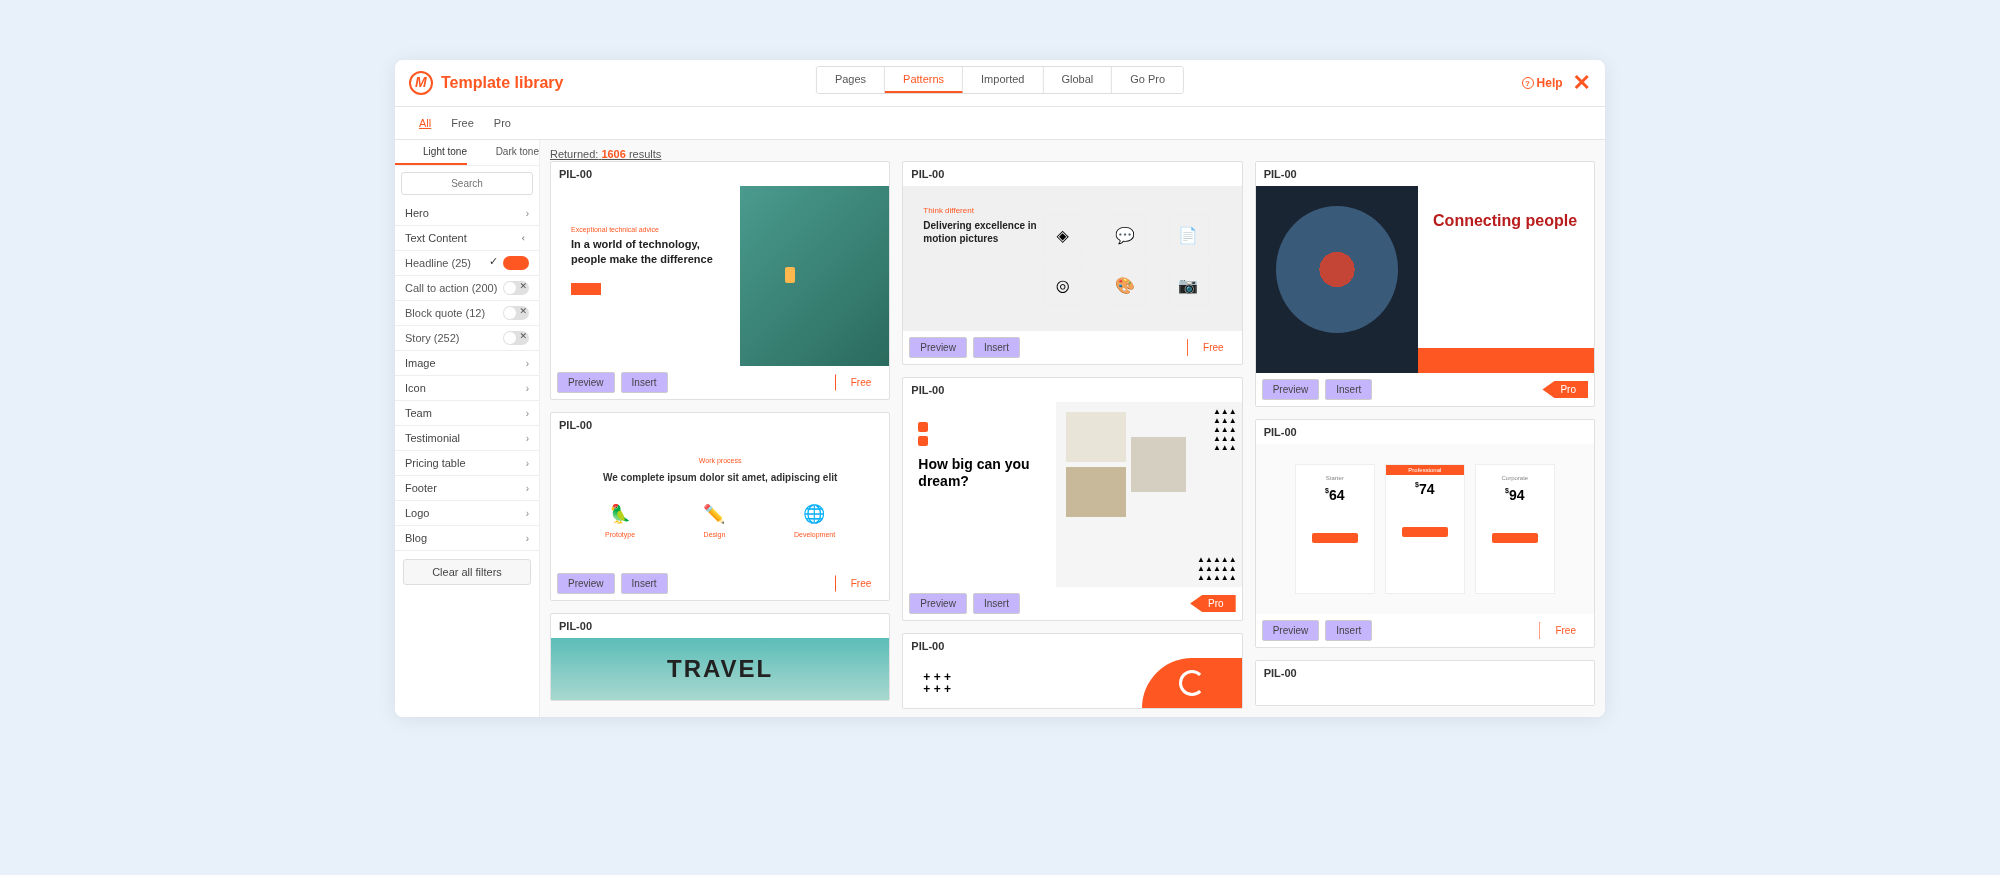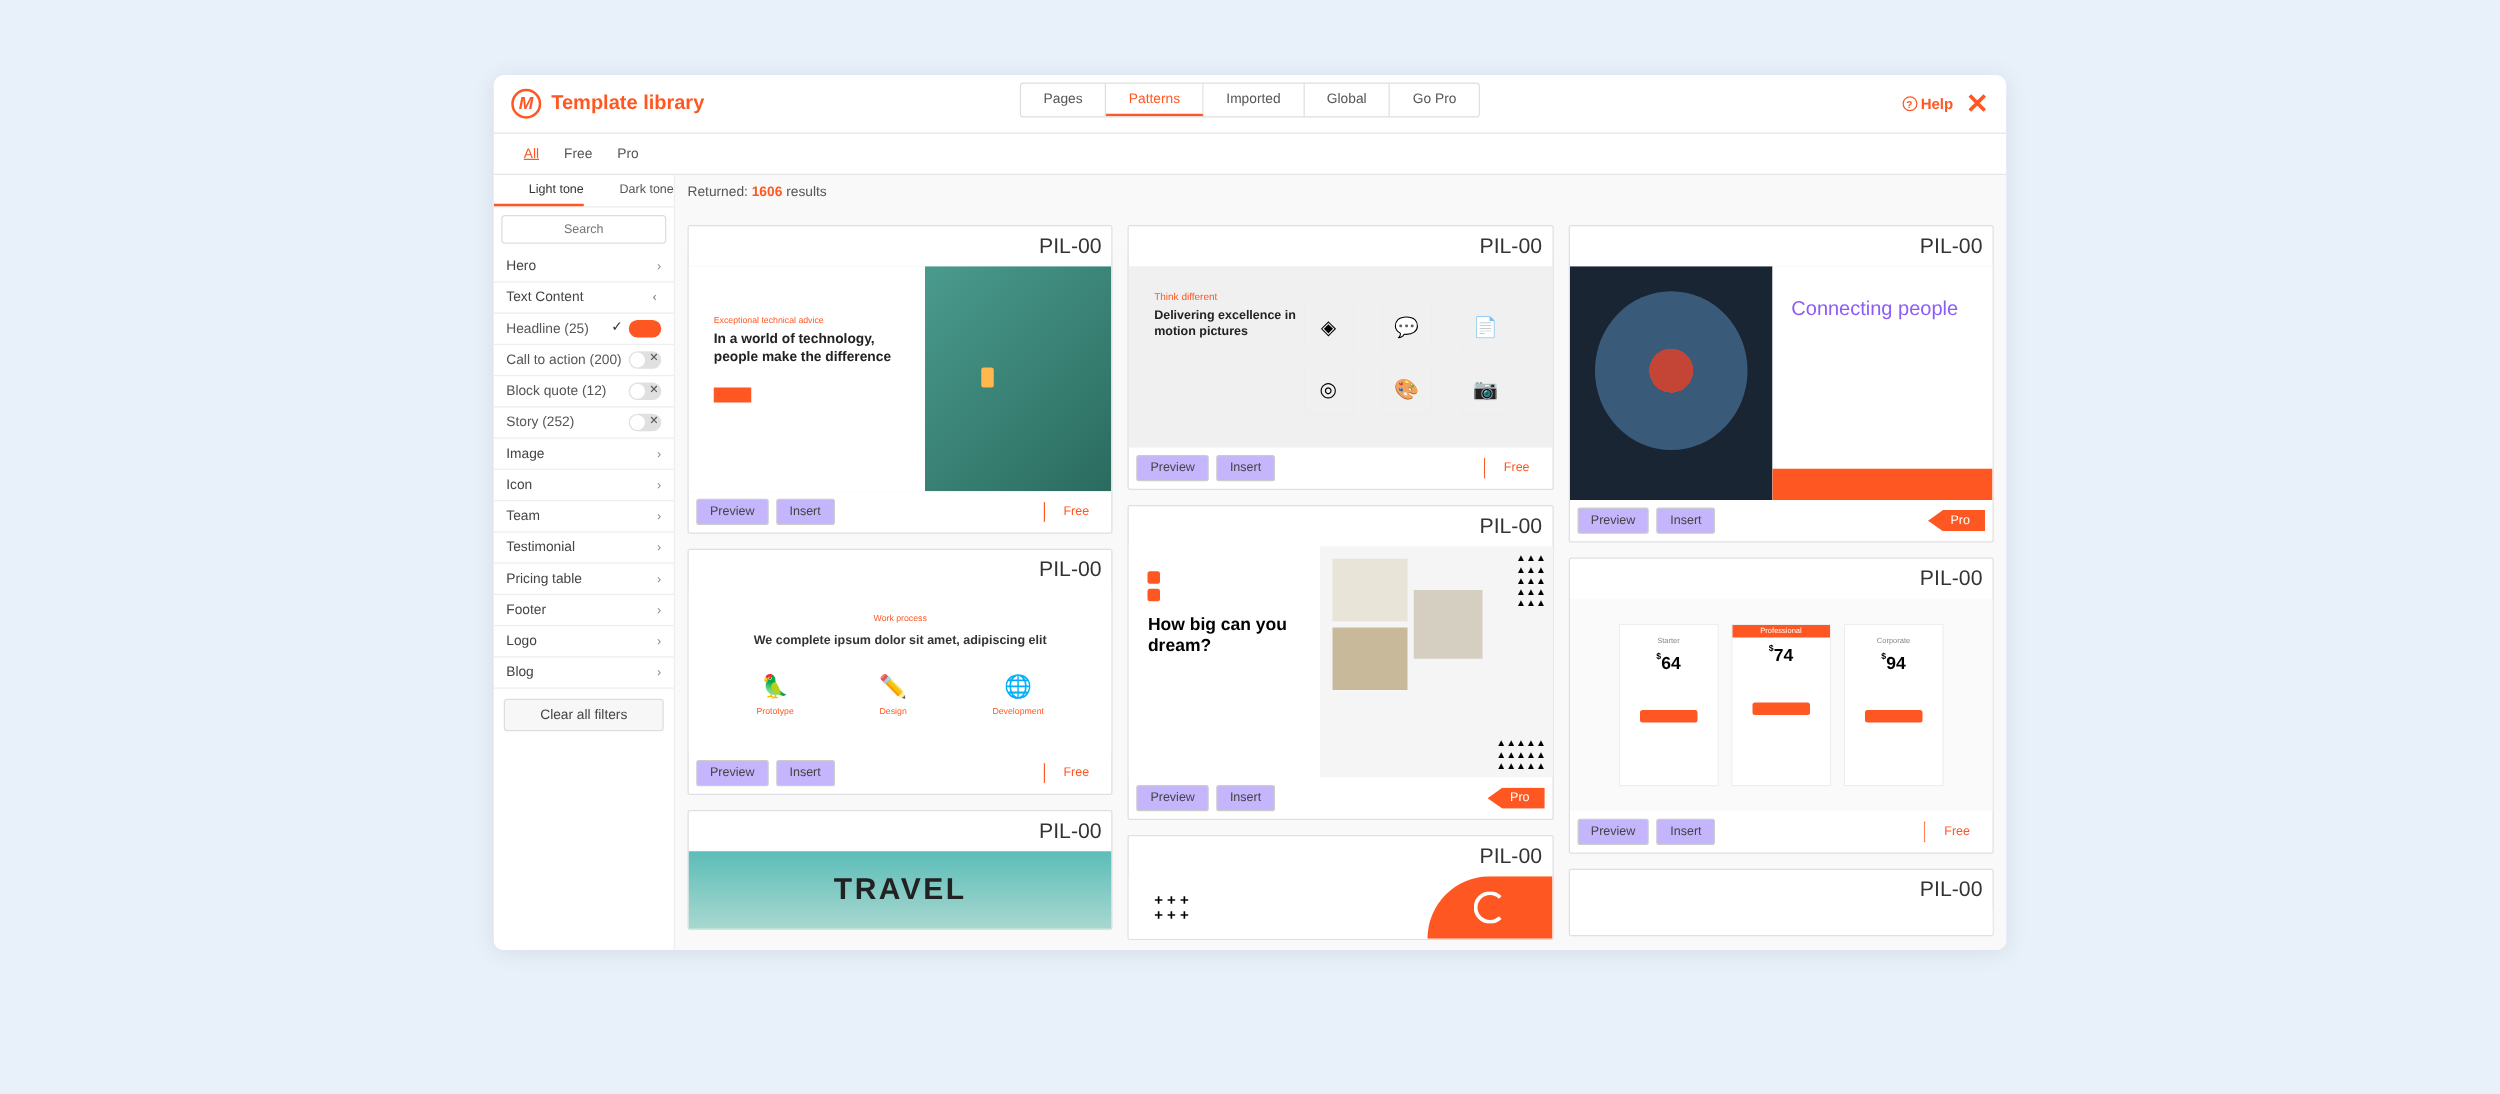--- a/index.html
+++ b/index.html
@@ -132,29 +132,29 @@
   .clear-btn {
     margin: 8px; padding: 6px; text-align: center;
     border: 1px solid #ddd; background: #f7f7f7; border-radius: 3px;
     font-size: 11px; color: #444; cursor: pointer;
   }
   
   .content {
     flex: 1; padding: 8px 10px; background: #f9f9f9;
     overflow: hidden;
   }
-  .returned { font-size: 11px; color: #555; margin-bottom: 20px; }
+  .returned { font-size: 11px; color: #555; margin-bottom: 1px; text-decoration: underline; }
   .returned .count { color: #ff5722; font-weight: bold; }
   .grid { display: flex; gap: 12px; }
   .col { flex: 1; display: flex; flex-direction: column; gap: 12px; }
   .card {
     border: 1px solid #e0e0e0; background: #fff; border-radius: 2px;
     display: flex; flex-direction: column;
   }
-  .card-title { font-size: 17px; color: #333; padding: 6px 8px; font-weight: 400; text-align: right; }
+  .card-title { font-size: 11px; color: #333; padding: 6px 8px; font-weight: 700; }
   .thumb { width: 100%; background: #f0f0f0; position: relative; overflow: hidden; }
   .card-footer {
     display: flex; align-items: center; padding: 6px; gap: 6px;
   }
   .btn-sm {
     padding: 4px 10px; font-size: 10px; border: 1px solid #ccc;
     background: #c4b5fd; color: #444; border-radius: 2px; cursor: pointer;
   }
   .badge {
     margin-left: auto; font-size: 10px; padding: 3px 12px 3px 16px;
@@ -187,21 +187,21 @@
   .t2{height:145px;padding:20px;display:flex;flex-direction:column;}
   .t2 .hdr{font-size:8px;color:#ff5722;margin-bottom:4px;}
   .t2 h4{font-size:10px;font-weight:bold;color:#222;width:40%;line-height:1.3;}
   .t2 .grid3{display:grid;grid-template-columns:repeat(3,1fr);gap:10px;margin-left:40%;margin-top:-30px;}
   .t2 .ic{width:40px;height:40px;border:1px solid #eee;display:flex;align-items:center;justify-content:center;font-size:16px;}
   
   .t3{height:187px;display:flex;}
   .t3-left{width:48%;background:#1a2533;position:relative;}
   .t3-left::after{content:"";position:absolute;left:20px;top:20px;right:20px;bottom:40px;border-radius:50%;background:radial-gradient(circle,#c44536 20%,#3a5a7a 20%);}
   .t3-right{flex:1;padding:25px 15px;background:#fff;position:relative;}
-  .t3-right h4{font-size:16px;font-weight:normal;color:#8b5cf6;line-height:1.2;}
+  .t3-right h4{font-size:16px;font-weight:bold;color:#b91c1c;line-height:1.2;}
   .t3-right .bar{position:absolute;bottom:0;right:0;left:0;height:25px;background:#ff5722;}
   
   .t4{height:130px;padding:20px;text-align:center;background:#fff;}
   .t4 .sub{font-size:7px;color:#ff5722;margin-bottom:8px;}
   .t4 h4{font-size:10px;color:#333;margin-bottom:20px;}
   .t4 .row{display:flex;justify-content:space-around;}
   .t4 .ico{font-size:18px;}
   .t4 .lbl{font-size:7px;color:#ff5722;margin-top:6px;}
   
   .t5{height:185px;display:flex;background:#fff;}

